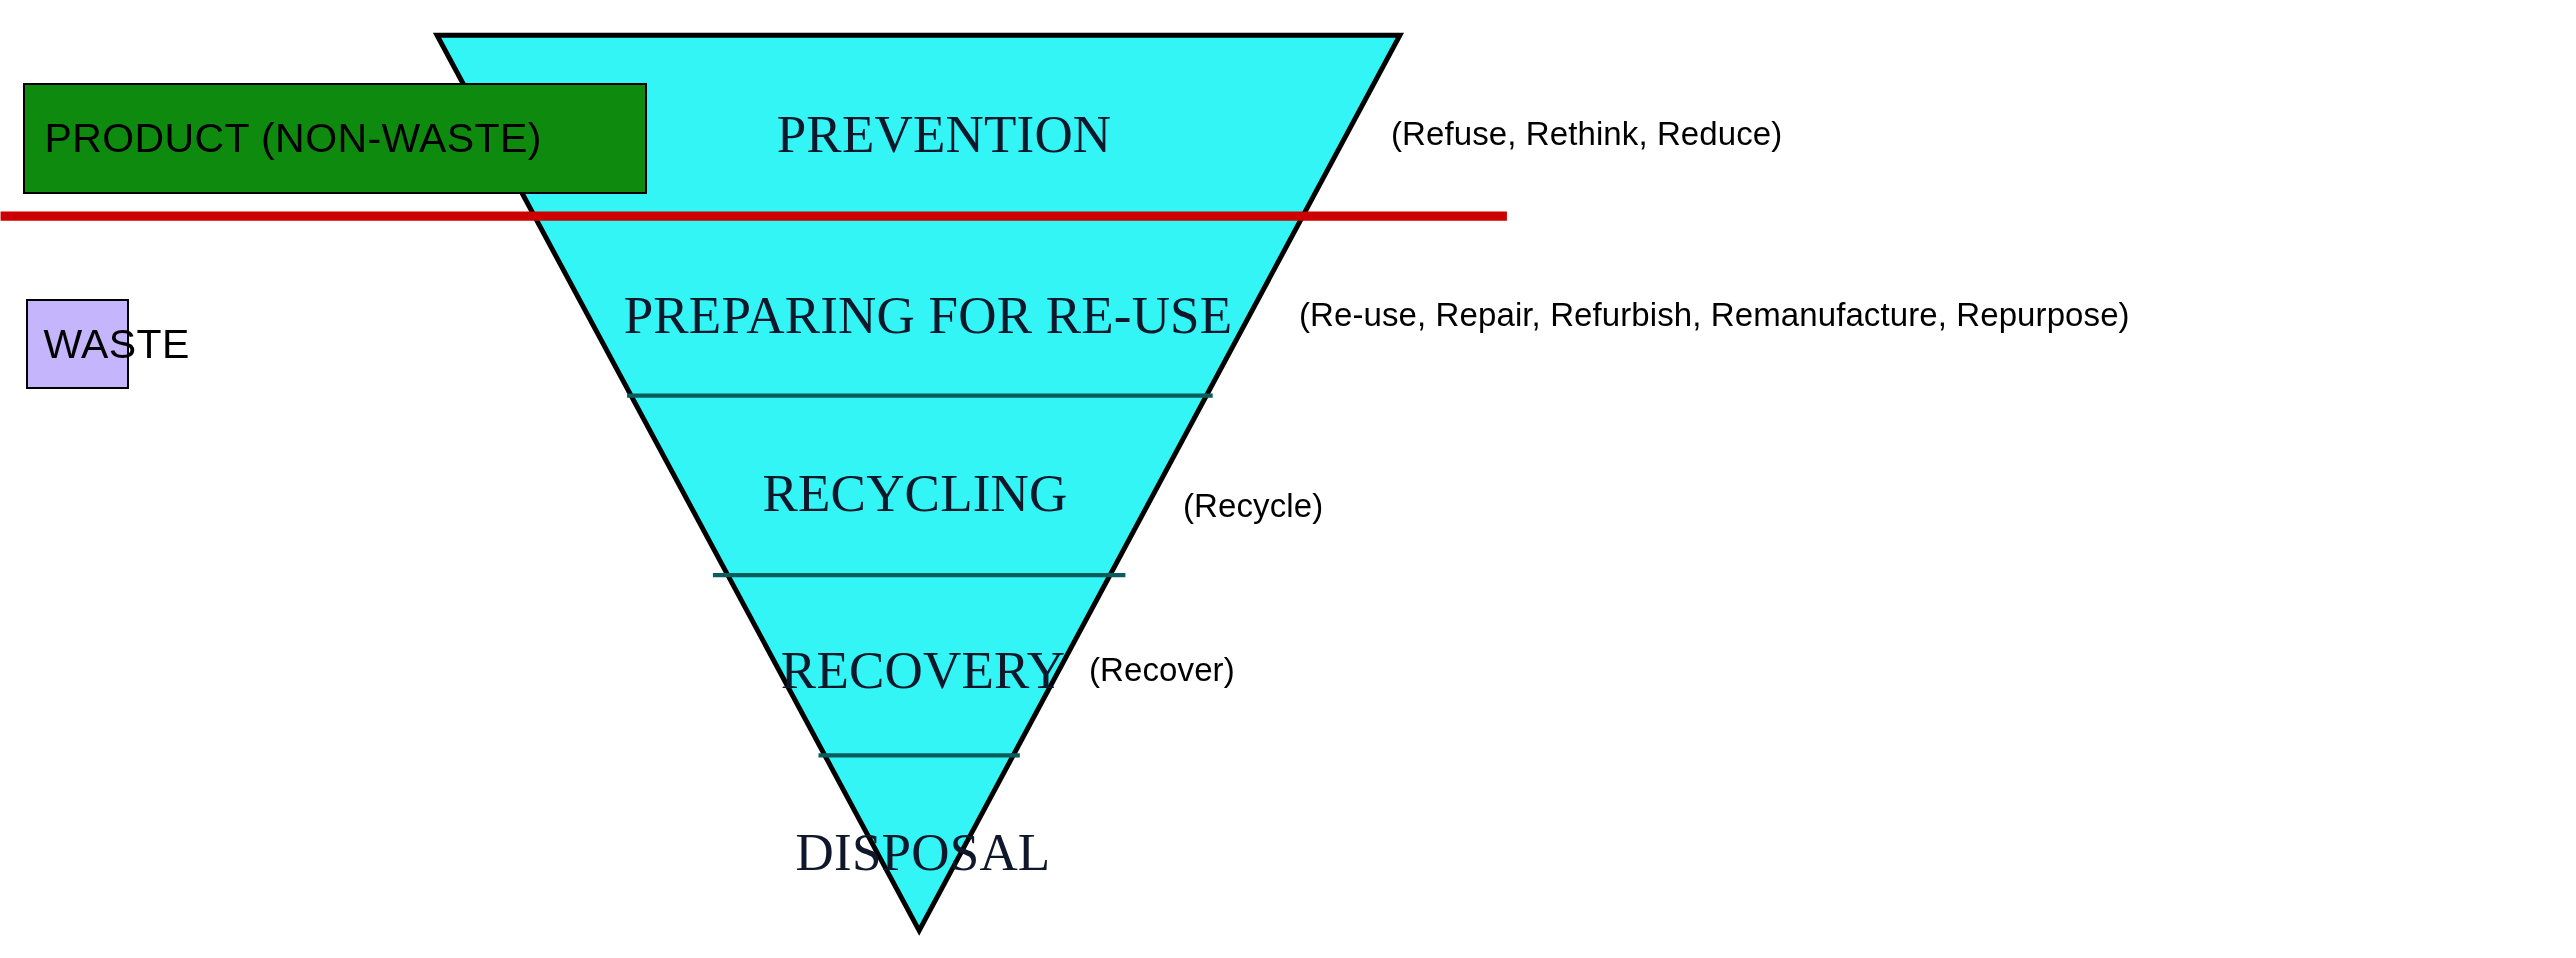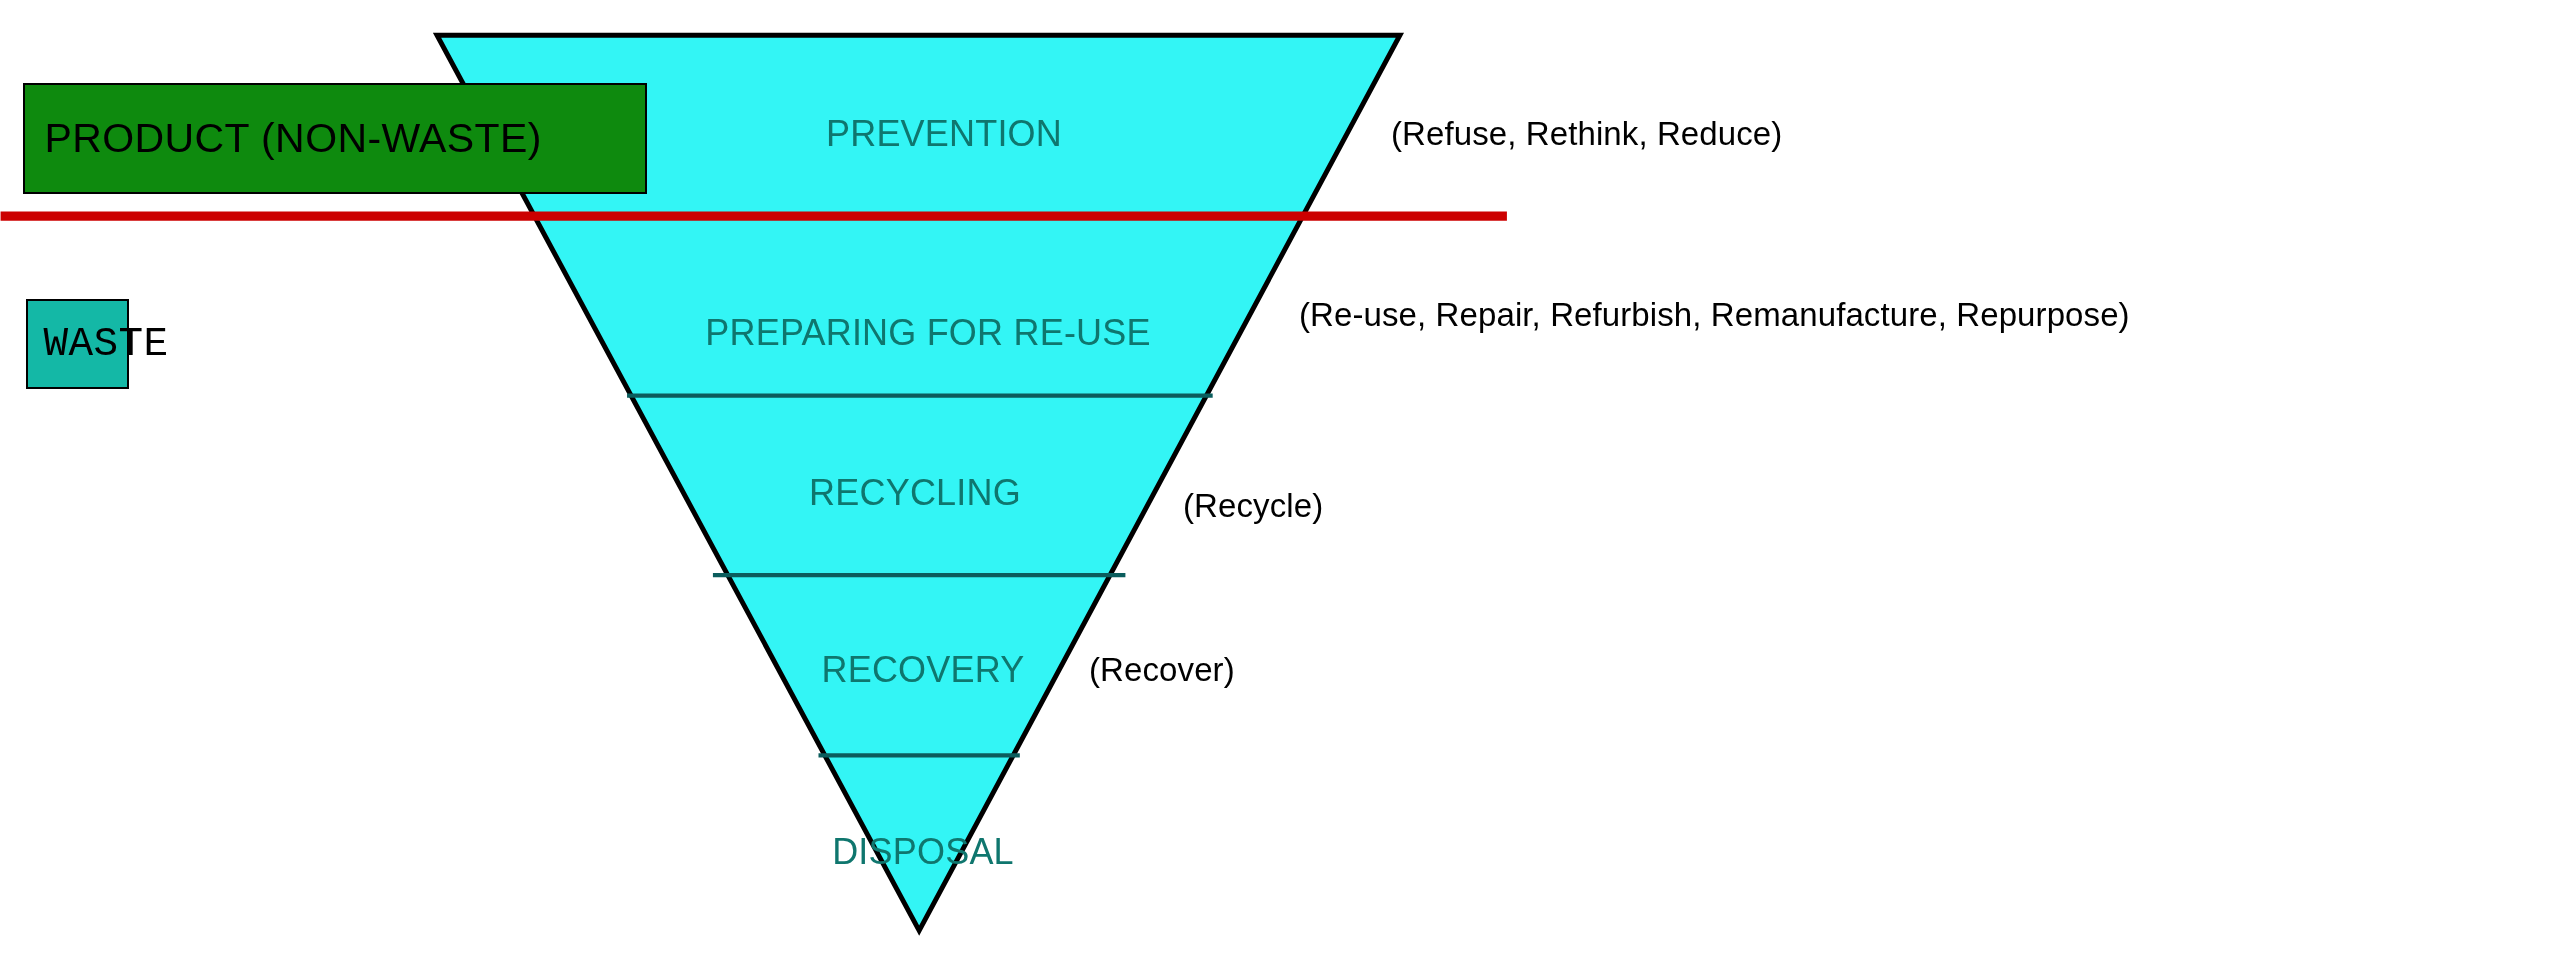--- a/index.html
+++ b/index.html
@@ -46,23 +46,23 @@
   }
   #legend-waste {
     left: 26px;
     top: 299px;
     width: 103px;
     height: 90px;
     padding-left: 15.5px;
   }
   .tier-label {
     position: absolute;
-    color: #0f766e;
-    font-family: Liberation Sans, sans-serif;
-    font-size: 36px;
+    color: #0f172a;
+    font-family: Liberation Serif, serif;
+    font-size: 53px;
     white-space: nowrap;
     transform: translate(-50%, -50%);
     letter-spacing: 0.2px;
   }
   .annotation {
     position: absolute;
     color: #000000;
     font-family: "Liberation Sans", sans-serif;
     font-size: 33px;
     white-space: nowrap;
@@ -85,26 +85,26 @@
 
     <line id="tier-divider-3" x1="1162" y1="1073" x2="1448" y2="1073" stroke="#0B5D5D" stroke-width="6"></line>
 
     <line id="waste-boundary-line" x1="0" y1="307" x2="2140" y2="307" stroke="#CC0000" stroke-width="13"></line>
   </svg>
 
   <div class="legend-box" id="legend-product" style="background:#0E8A0E;">
     <span>PRODUCT (NON-WASTE)</span>
   </div>
 
-  <div class="legend-box" id="legend-waste" style="background:#14b8a6;font-family:Liberation Mono, monospace;">
+  <div class="legend-box" id="legend-waste" style="background:#c4b5fd;">
     <span>WASTE</span>
   </div>
 
   <div class="tier-label" style="left:944px; top:134px;">PREVENTION</div>
-  <div class="tier-label" style="left:928px; top:333px;">PREPARING FOR RE-USE</div>
+  <div class="tier-label" style="left:928px; top:315px;">PREPARING FOR RE-USE</div>
   <div class="tier-label" style="left:915px; top:493px;">RECYCLING</div>
   <div class="tier-label" style="left:923px; top:852px;">DISPOSAL</div>
   <div class="tier-label" style="left:923px; top:670px;">RECOVERY</div>
 
   <div class="annotation" style="left:1391px; top:134px;">(Refuse, Rethink, Reduce)</div>
   <div class="annotation" style="left:1299px; top:315px;">(Re-use, Repair, Refurbish, Remanufacture, Repurpose)</div>
   <div class="annotation" style="left:1183px; top:506px;">(Recycle)</div>
   <div class="annotation" style="left:1077px; top:670px;margin-left:12px;">(Recover)</div>
 
 </div>

